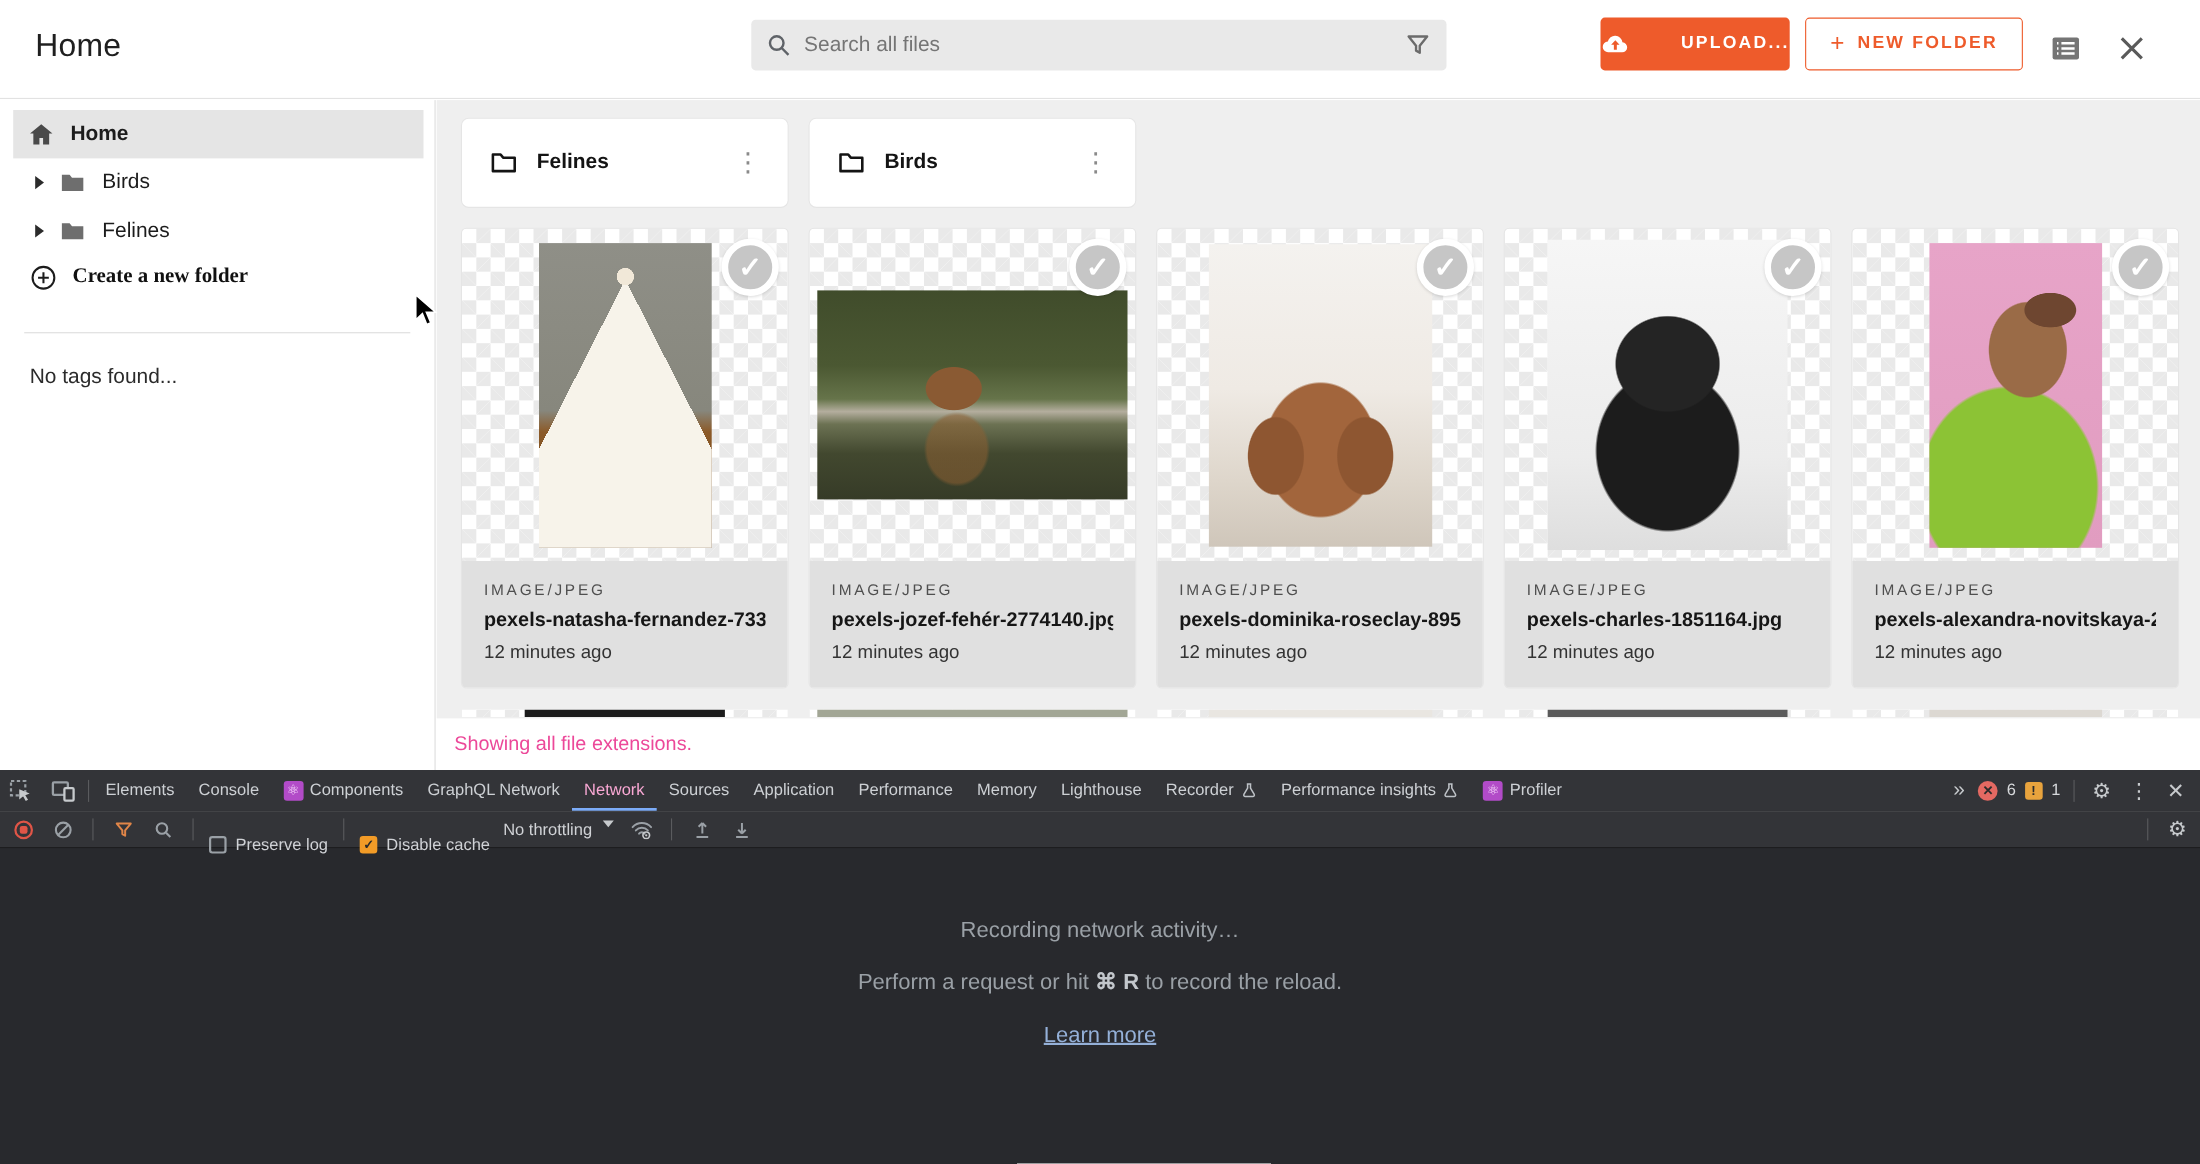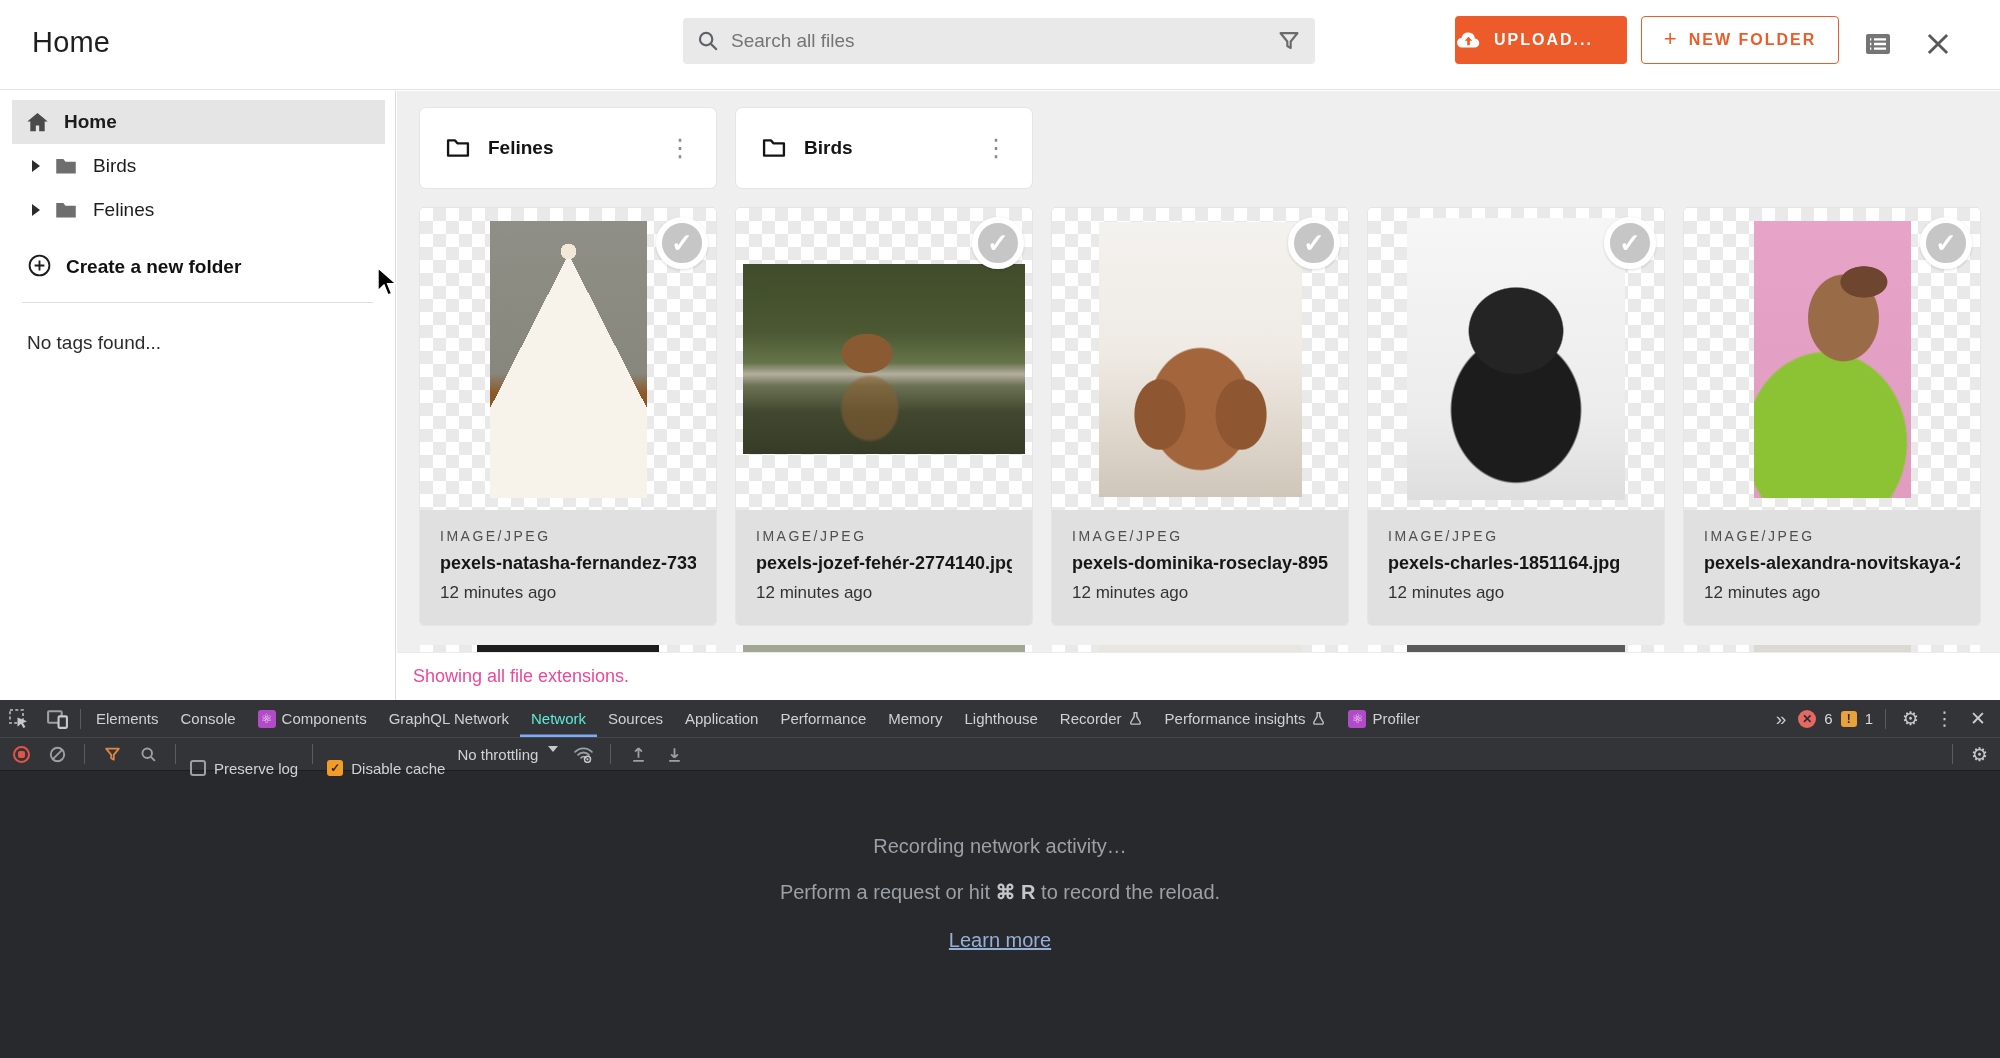--- a/index.html
+++ b/index.html
@@ -6,38 +6,38 @@
   html,body { background:#fff; }
   body { font-family:"Liberation Sans", sans-serif; }
   .screen { position:relative; width:2000px; height:1058px; overflow:hidden; background:#fff; }
 
   
   .app-header { position:absolute; left:0; top:0; width:2000px; height:90px; background:#fff; border-bottom:1px solid #e2e2e2; }
   .app-title { position:absolute; left:32px; top:26px; font-size:29px; font-weight:400; color:#1f1f1f; letter-spacing:.2px; }
   .search-box { position:absolute; left:683px; top:18px; width:632px; height:46px; background:#e9e9e9; border-radius:4px; display:flex; align-items:center; padding:0 14px; }
   .search-box input { flex:1; border:none; outline:none; background:transparent; font-size:19px; color:#333; font-family:"Liberation Sans",sans-serif; margin-left:12px; }
   .search-box input::placeholder { color:#757575; }
-  .btn-upload { position:absolute; left:1455px; top:16px; width:172px; height:48px; background:#ee5b2b; color:#fff; border:none; border-radius:4px; font-size:16px; font-weight:700; letter-spacing:2px; display:flex; align-items:center; justify-content:flex-start; gap:12px; cursor:pointer; font-family:"Liberation Sans",sans-serif; }
+  .btn-upload { position:absolute; left:1455px; top:16px; width:172px; height:48px; background:#ee5b2b; color:#fff; border:none; border-radius:4px; font-size:16px; font-weight:700; letter-spacing:2px; display:flex; align-items:center; justify-content:space-between; gap:12px; cursor:pointer; font-family:"Liberation Sans",sans-serif; }
   .btn-new-folder { position:absolute; left:1641px; top:16px; width:198px; height:48px; background:#fff; color:#ee5b2b; border:1px solid #ee5b2b; border-radius:4px; font-size:16px; font-weight:700; letter-spacing:2px; display:flex; align-items:center; justify-content:center; gap:10px; cursor:pointer; font-family:"Liberation Sans",sans-serif; }
   .btn-new-folder .plus { font-size:22px; font-weight:400; margin-top:-2px; }
   .hdr-icon-btn { position:absolute; top:24px; width:40px; height:40px; background:none; border:none; display:flex; align-items:center; justify-content:center; cursor:pointer; }
   .hdr-list { left:1858px; }
   .hdr-close { left:1918px; font-size:30px; color:#5f5f5f; font-weight:400; }
 
   
   .sidebar { position:absolute; left:0; top:91px; width:396px; height:609px; background:#fff; border-right:1px solid #ddd; }
   .side-home { position:absolute; left:12px; top:9px; width:373px; height:44px; background:#e5e5e5; display:flex; align-items:center; padding-left:13px; gap:14px; cursor:pointer; }
   .side-home .lbl { font-size:19px; font-weight:700; color:#1c1c1c; }
   .tree-row { position:absolute; left:0; width:385px; height:38px; display:flex; align-items:center; cursor:pointer; }
   .tree-birds { top:56px; }
   .tree-felines { top:100px; }
   .caret { width:0; height:0; border-left:8px solid #2b2b2b; border-top:6px solid transparent; border-bottom:6px solid transparent; margin-left:32px; }
   .tree-row .lbl { font-size:19px; color:#1c1c1c; margin-left:14px; }
   .tree-row svg { margin-left:13px; }
-  .create-row { position:absolute; left:27px; top:149px; height:38px; display:flex; align-items:flex-end; gap:14px; cursor:pointer; }
+  .create-row { position:absolute; left:27px; top:149px; height:38px; display:flex; align-items:flex-start; gap:14px; cursor:pointer;font-family:Liberation Serif, serif; }
   .create-row .lbl { font-size:19px; font-weight:700; color:#111; }
   .side-divider { position:absolute; left:22px; top:211px; width:351px; border:none; border-top:1px solid #ddd; }
   .no-tags { position:absolute; left:27px; top:241px; font-size:19px; color:#2b2b2b; }
 
   
   .content { position:absolute; left:397px; top:91px; width:1603px; height:561px; background:#efefef; overflow:hidden; }
   .folder-row { position:absolute; left:23px; top:17px; display:flex; gap:20px; }
   .folder-card { width:296px; height:80px; background:#fff; border-radius:6px; box-shadow:0 0 0 1px rgba(0,0,0,.04); display:flex; align-items:center; padding:0 18px 0 24px; cursor:pointer; }
   .folder-card .fname { font-size:19px; font-weight:700; color:#141414; margin-left:16px; }
   .kebab { margin-left:auto; color:#8a8a8a; font-size:24px; letter-spacing:0; line-height:1; background:none; border:none; cursor:pointer; padding:4px 6px; }
@@ -100,21 +100,21 @@
 
   
   .cursor { position:absolute; left:376px; top:268px; z-index:50; pointer-events:none; }
 
   
   .devtools { position:absolute; left:0; top:700px; width:2000px; height:358px; background:#28292d; }
   .dt-tabs { position:relative; height:37px; background:#333438; display:flex; align-items:stretch; color:#cdd0d4; font-size:15px; white-space:nowrap; }
   .dt-ibtn { display:flex; align-items:center; justify-content:center; width:38px; background:none; border:none; cursor:pointer; }
   .dt-sep { width:1px; height:20px; background:#5a5b5e; align-self:center; margin:0 4px; }
   .dt-tab { display:flex; align-items:center; gap:6px; padding:12px 11px; cursor:pointer; }
-  .dt-tab.active { color:#5eead4; box-shadow:inset 0 -2.5px 0 #7cacf8;justify-content:center; }
+  .dt-tab.active { color:#f9a8d4; box-shadow:inset 0 -2.5px 0 #7cacf8;justify-content:center; }
   .react-badge { display:inline-flex; width:18px; height:18px; border-radius:3px; background:#b24bc8; color:#f6d9fb; font-size:13px; align-items:center; justify-content:center; }
   .dt-right { margin-left:auto; display:flex; align-items:center; gap:8px; padding-right:10px; }
   .err-badge { display:inline-flex; width:18px; height:18px; border-radius:50%; background:#e46962; color:#2b2b2b; font-size:12px; font-weight:700; align-items:center; justify-content:center; }
   .warn-badge { display:inline-flex; width:16px; height:16px; border-radius:3px; background:#e8a33d; color:#2b2b2b; font-size:12px; font-weight:700; align-items:center; justify-content:center; }
   .badge-count { color:#d7d9dc; font-size:15px; }
   .dt-glyph-btn { background:none; border:none; color:#c7cacd; font-size:19px; cursor:pointer; padding:0 4px; }
 
   .dt-toolbar { height:34px; background:#333438; border-top:1px solid #46474a; border-bottom:1px solid #1d1d1f; display:flex; align-items:center; gap:10px; padding:0 8px; color:#d0d2d6; font-size:15px; white-space:nowrap; }
   .tb-btn { background:none; border:none; display:flex; align-items:center; justify-content:center; width:26px; height:26px; cursor:pointer; }
   .rec-ring { width:17px; height:17px; border:2.5px solid #e05547; border-radius:50%; display:flex; align-items:center; justify-content:center; }

